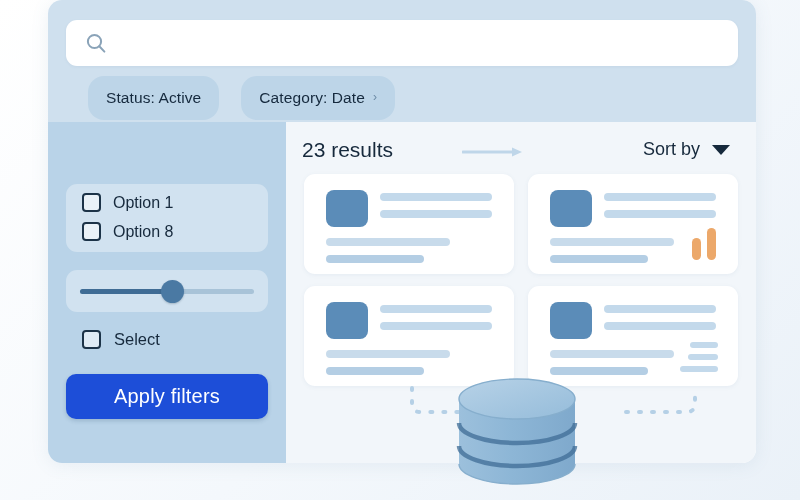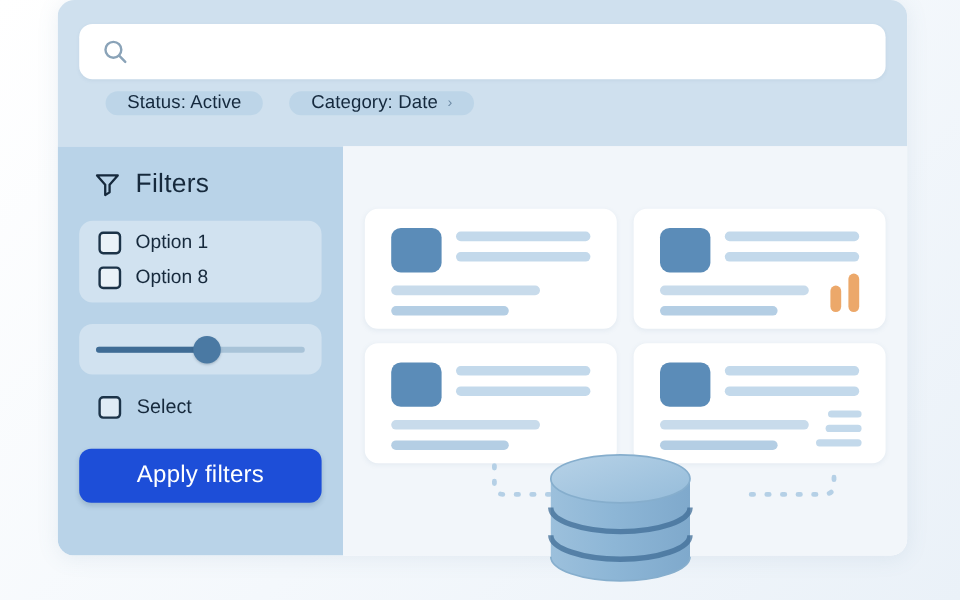--- a/index.html
+++ b/index.html
@@ -29,21 +29,21 @@
     background:#ffffff;border-radius:11px;
     box-shadow:0 1px 3px rgba(80,115,150,.08);
   }
   .search-icon{
     position:absolute;left:18px;top:11px;width:24px;height:24px;
   }
   .chips{
     position:absolute;left:40px;top:76px;display:flex;gap:22px;align-items:center;
   }
   .chip{
-    height:20px;display:flex;align-items:center;gap:8px;
+    height:44px;display:flex;align-items:center;gap:8px;
     padding:0 18px;border-radius:16px;
     background:#bdd5e8;color:#15293d;
     font-size:15.5px;letter-spacing:.1px;white-space:nowrap;
   }
   .chip .chev{color:#6d8ba6;font-size:12px;transform:translateY(-1px);}
 
   
   .sidebar{
     position:absolute;left:0;top:122px;width:238px;height:341px;
     background:#b9d3e8;
@@ -158,26 +158,20 @@
         </div>
         <div class="chip">
           <span>Category: Date</span>
           <span class="chev">›</span>
         </div>
       </div>
     </div>
 
     <div class="sidebar">
 
-      <div class="filters-head">
-        <svg class="funnel-icon" viewBox="0 0 24 24" fill="none">
-          <path d="M3 4.4h18l-7.1 8.1v6.6l-3.8 2.3v-8.9z" stroke="#16293c" stroke-width="2" stroke-linejoin="round"></path>
-        </svg>
-        <span class="filters-title">Filters</span>
-      </div>
 
       <div class="opt-box">
         <div class="opt-row r1">
           <span class="cbx"></span>
           <span class="opt-label">Option 1</span>
         </div>
         <div class="opt-row r2">
           <span class="cbx"></span>
           <span class="opt-label">Option 8</span>
         </div>
@@ -193,20 +187,33 @@
       <div class="select-row">
         <span class="cbx"></span>
         <span class="select-label">Select</span>
       </div>
 
       <button class="apply-btn">Apply filters</button>
     </div>
 
     <div class="results">
 
+      <div class="results-head">
+        <span class="results-count">23 results</span>
+
+        <svg class="arrow-line" viewBox="0 0 64 12" fill="none">
+          <line x1="1" y1="6" x2="52" y2="6" stroke="#bfd6e9" stroke-width="3.2" stroke-linecap="round"></line>
+          <path d="M50 1.6 L60 6 L50 10.4 Z" fill="#bfd6e9"></path>
+        </svg>
+
+        <div class="sort-by">
+          <span class="sort-label">Sort by</span>
+          <span class="caret"></span>
+        </div>
+      </div>
 
       <div class="grid">
 
         <div class="card">
           <div class="thumbnail"></div>
           <div class="ln t1"></div>
           <div class="ln t2"></div>
           <div class="ln b1"></div>
           <div class="ln b2"></div>
         </div>

